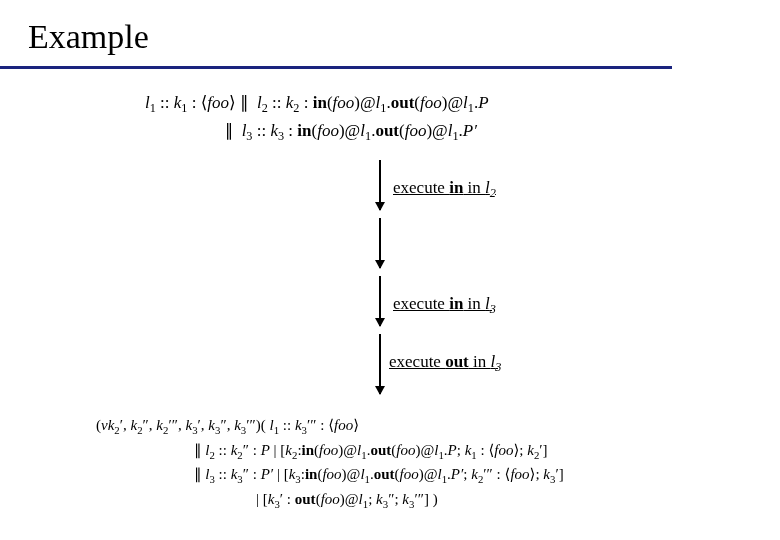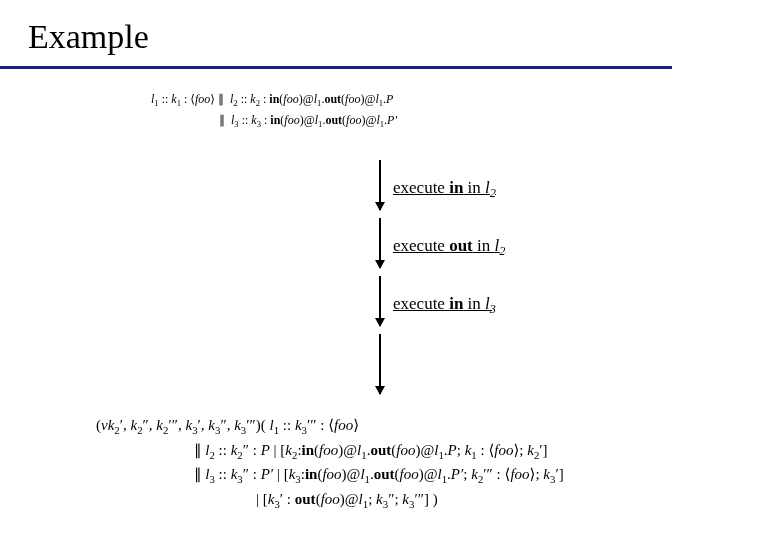--- a/index.html
+++ b/index.html
@@ -28,23 +28,23 @@
   .rule {
     position: absolute;
     left: 0;
     right: 0;
     top: 66px;
     height: 0;
     border-top: 3px solid #1a237e;
   }
   .formula-top {
     position: absolute;
-    left: 151px;
+    left: 145px;
     top: 90px;
-    font-size: 12px;
+    font-size: 17px;
     line-height: 1.55;
     white-space: nowrap;
   }
   .formula-top .row2 {
     padding-left: 68px;
     text-align: center;
   }
   .italic { font-style: italic; }
   .arrow-col {
     position: absolute;
@@ -119,25 +119,25 @@
   <div class="arrow-col">
     <div class="arrow" style="top:0px;height:50px"></div>
     <div class="arrow" style="top:58px;height:50px"></div>
     <div class="arrow" style="top:116px;height:50px"></div>
     <div class="arrow" style="top:174px;height:60px"></div>
   </div>
 
   <div class="step-label" style="left:393px; top:178px">
     <span>execute </span><b>in</b><span> in </span><span class="l">l</span><sub>2</sub>
   </div>
-  <div class="step-label" style="left:393px; top:236px">
-    <span>execute </span><b>out</b><span> in </span><span class="l">l</span><sub>2</sub>
-  </div>
   <div class="step-label" style="left:393px; top:294px">
     <span>execute </span><b>in</b><span> in </span><span class="l">l</span><sub>3</sub>
+  </div>
+  <div class="step-label" style="left:389px; top:352px">
+    <span>execute </span><b>out</b><span> in </span><span class="l">l</span><sub>3</sub>
   </div>
 
   <div class="formula-bot">
     <span class="row">
       (<span class="italic">νk</span><sub>2</sub>′,&nbsp;<span class="italic">k</span><sub>2</sub>″,&nbsp;<span class="italic">k</span><sub>2</sub>′″,&nbsp;<span class="italic">k</span><sub>3</sub>′,&nbsp;<span class="italic">k</span><sub>3</sub>″,&nbsp;<span class="italic">k</span><sub>3</sub>′″)(&nbsp;<span class="italic">l</span><sub>1</sub>&nbsp;::&nbsp;<span class="italic">k</span><sub>3</sub>′″&nbsp;:&nbsp;⟨<span class="italic">foo</span>⟩
     </span>
     <span class="row indent1">
       ∥&nbsp;<span class="italic">l</span><sub>2</sub>&nbsp;::&nbsp;<span class="italic">k</span><sub>2</sub>″&nbsp;:&nbsp;<span class="italic">P</span>&nbsp;|&nbsp;[<span class="italic">k</span><sub>2</sub>:<b>in</b>(<span class="italic">foo</span>)@<span class="italic">l</span><sub>1</sub>.<b>out</b>(<span class="italic">foo</span>)@<span class="italic">l</span><sub>1</sub>.<span class="italic">P</span>;&nbsp;<span class="italic">k</span><sub>1</sub>&nbsp;:&nbsp;⟨<span class="italic">foo</span>⟩;&nbsp;<span class="italic">k</span><sub>2</sub>′]
     </span>
     <span class="row indent1">

